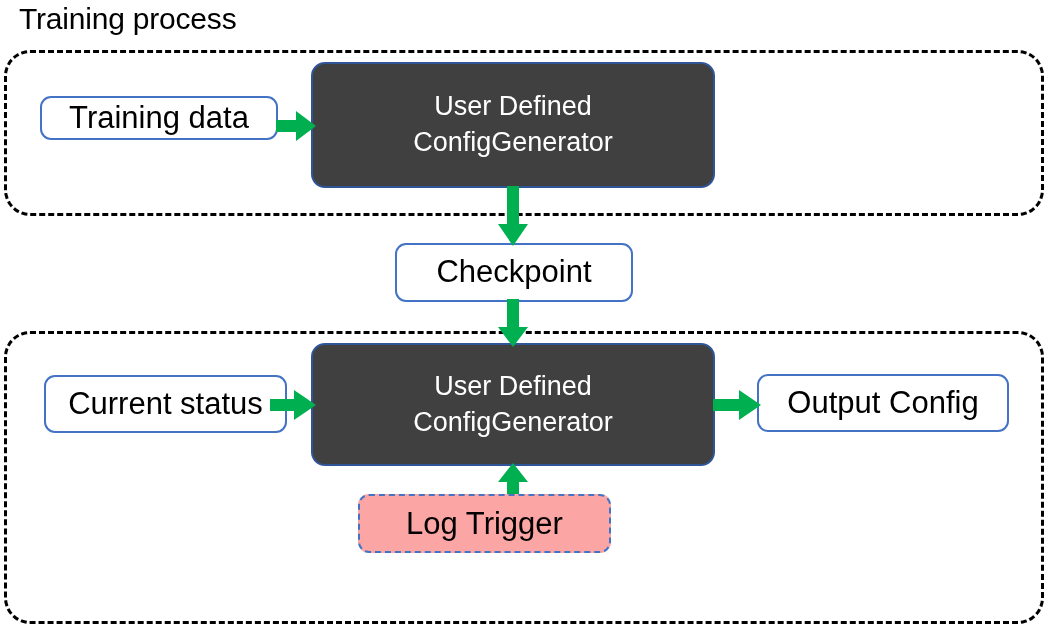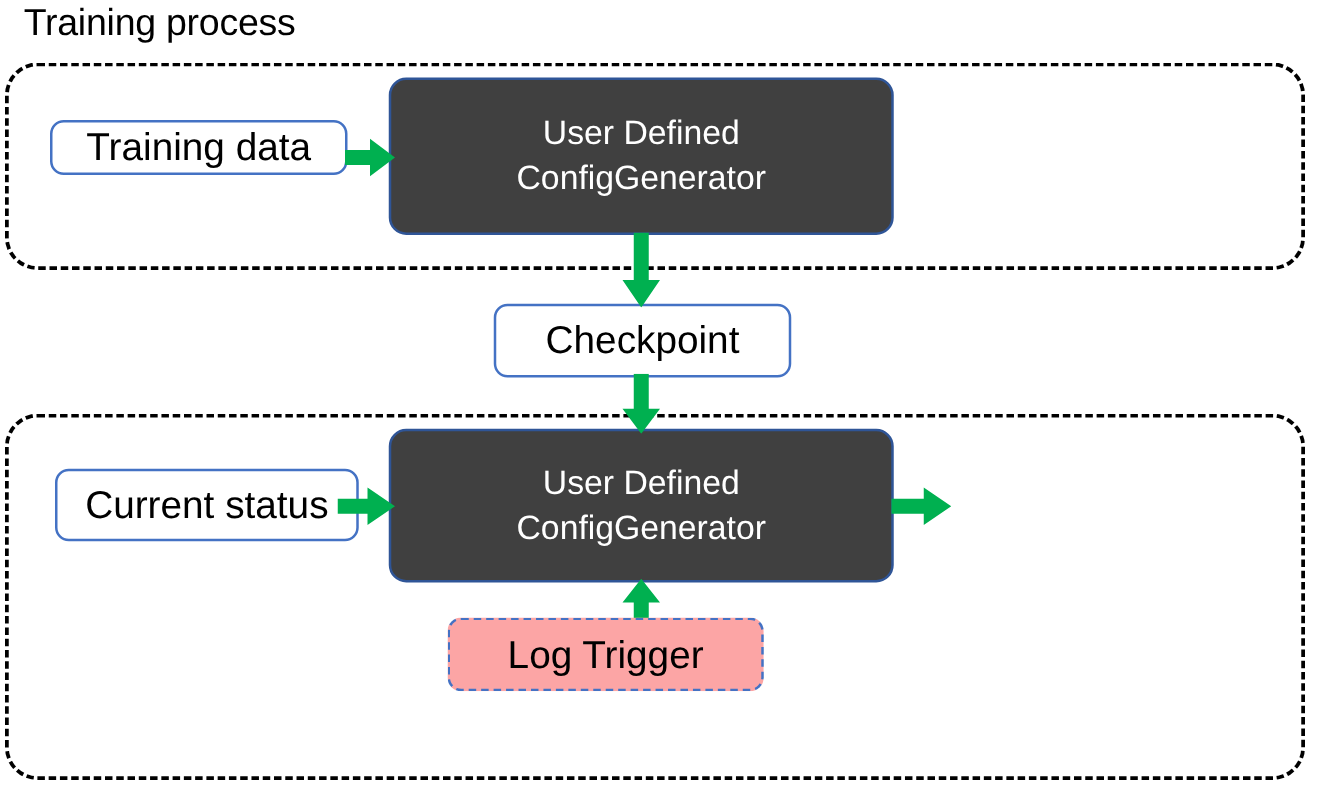--- a/index.html
+++ b/index.html
@@ -128,20 +128,21 @@
 
   <div id="inference-container" class="process-container"></div>
 
   <div id="current-status-box" class="node-box">Current status</div>
 
   <div id="infer-generator-box" class="blue-box">
     <span>User Defined</span>
     <span>ConfigGenerator</span>
   </div>
 
+  <div id="output-config-box" class="node-box">Output Config</div>
 
   <div id="log-trigger-box" class="trigger-box">Log Trigger</div>
 
 
   <div id="arrow-training-data-to-generator" class="arrow">
     <svg viewBox="0 0 40 36" preserveAspectRatio="none">
       <polygon points="0,12 20,12 20,3 40,18 20,33 20,24 0,24" fill="#00B050"></polygon>
     </svg>
   </div>
 

